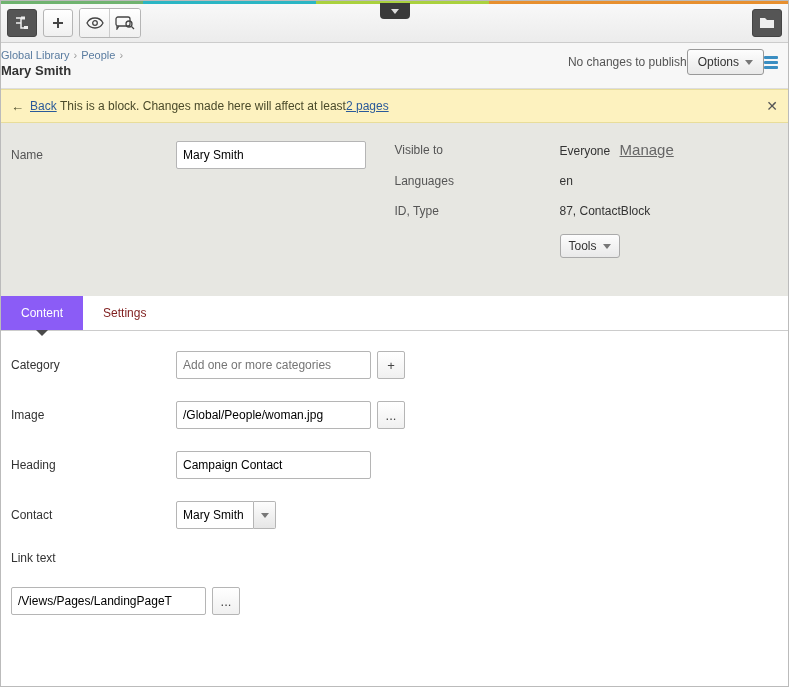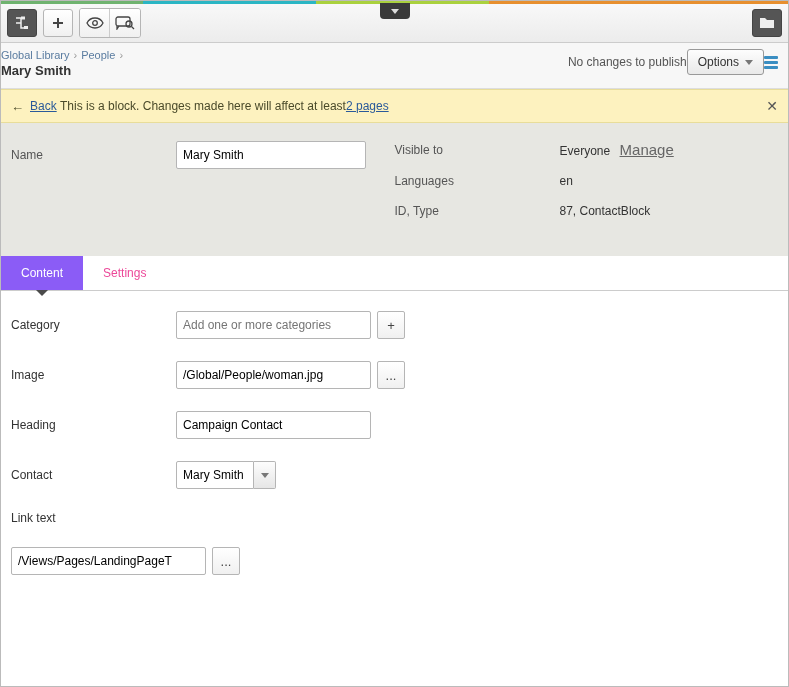--- a/index.html
+++ b/index.html
@@ -37,21 +37,21 @@
   .row .lbl{width:165px;color:#555;font-size:12px}
   .row .val{color:#333;font-size:12px}
   .meta-cols{display:flex}
   .mcol{flex:1}
   .meta-right .row{margin-bottom:16px}
   input[type=text]{border:1px solid #b5b5b5;border-radius:2px;padding:5px 6px;font-family:inherit;font-size:12px;height:28px}
   .name-input{width:190px}
   .manage-link{color:#666;text-decoration:underline;font-size:15px;margin-left:6px;cursor:pointer}
   .tools-btn{border:1px solid #aaa;border-radius:3px;background:linear-gradient(#fdfdfd,#e9e9e9);padding:4px 8px;font-size:12px;display:inline-flex;align-items:center;gap:6px;cursor:pointer}
   .tabs{display:flex;background:#fff;border-bottom:1px solid #ccc}
-  .tab{padding:10px 20px;font-size:12px;color:#ec4899;cursor:pointer;position:relative}
+  .tab{padding:10px 20px;font-size:12px;color:#7f1d1d;cursor:pointer;position:relative}
   .tab.active{background:#8b5cf6;color:#fff}
   .tab.active::after{content:"";position:absolute;bottom:-6px;left:50%;transform:translateX(-50%);width:0;height:0;border-left:6px solid transparent;border-right:6px solid transparent;border-top:6px solid #4b4b4b}
   .form-area{padding:20px 10px}
   .frow{display:flex;align-items:center;margin-bottom:22px}
   .frow .flbl{width:165px;color:#333;font-size:12px}
   .frow input[type=text]{width:195px}
   .small-btn{width:28px;height:28px;border:1px solid #b5b5b5;border-radius:2px;background:linear-gradient(#fff,#f0f0f0);margin-left:6px;display:flex;align-items:center;justify-content:center;cursor:pointer;font-size:13px;color:#444}
   .select-box{display:flex}
   .select-box input{border-top-right-radius:0;border-bottom-right-radius:0}
   .select-box .drop{width:22px;height:28px;border:1px solid #b5b5b5;border-left:none;background:linear-gradient(#fdfdfd,#e6e6e6);display:flex;align-items:center;justify-content:center;cursor:pointer;border-radius:0 2px 2px 0}
@@ -158,20 +158,27 @@
               </div>
             </div>
             <div class="row">
               <div class="lbl">Languages</div>
               <div class="val">en</div>
             </div>
             <div class="row">
               <div class="lbl">ID, Type</div>
               <div class="val">87, ContactBlock</div>
             </div>
+            <div class="row">
+              <div class="lbl"></div>
+              <div class="tools-btn">
+                <span>Tools</span>
+                <span class="chev"></span>
+              </div>
+            </div>
           </div>
         </div>
       </div>
 
       <div class="tabs">
         <div class="tab active">Content</div>
         <div class="tab">Settings</div>
       </div>
 
       <div class="form-area">

